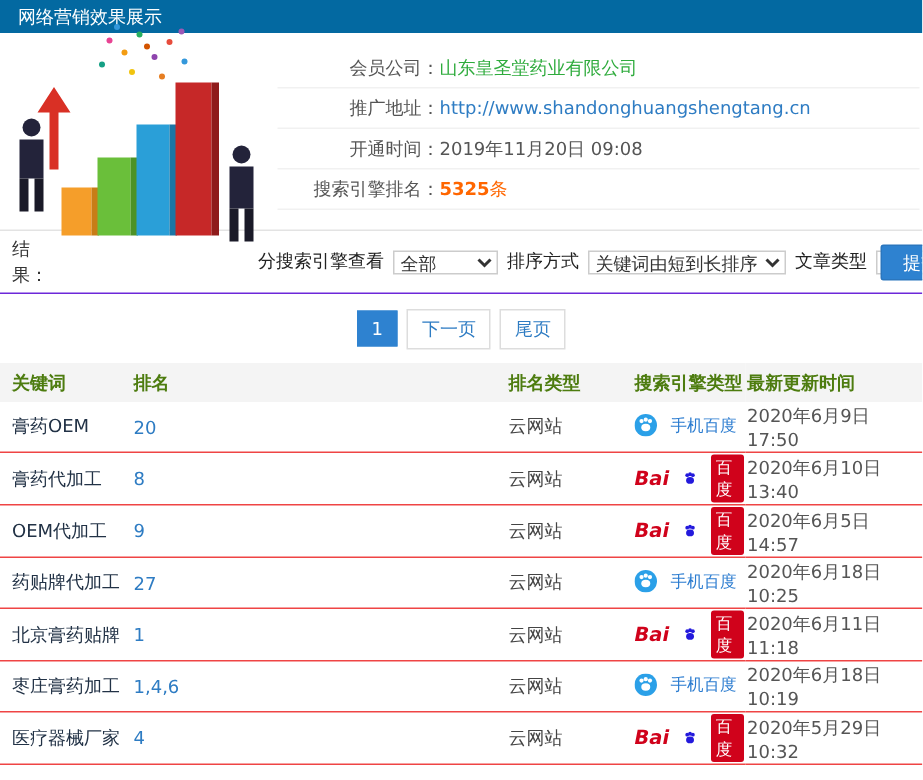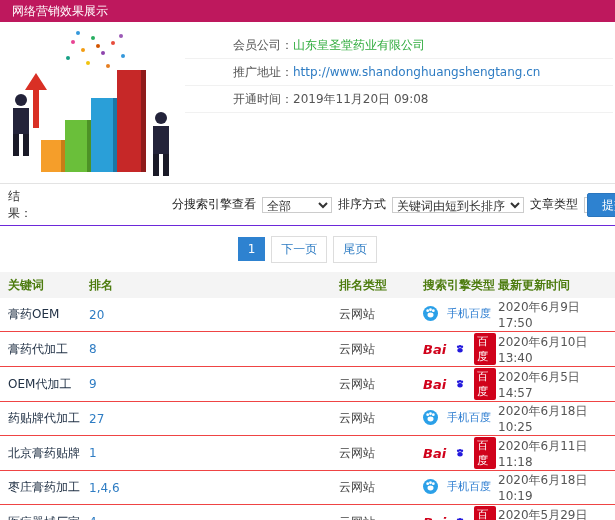--- a/index.html
+++ b/index.html
@@ -1,21 +1,21 @@
 <!DOCTYPE html>
 <html><head>
 <meta charset="utf-8">
 <style>
   * { box-sizing: border-box; }
   body { margin:0; font-family:"DejaVu Sans", sans-serif; font-size:12px; color:#333; background:#fff; }
   .page { width:615px; height:520px; overflow:hidden; position:relative; background:#fff; }
 
-  .header { height:22px; background:#be185d; color:#fff; line-height:22px; padding:0 12px; font-size:12px; }
-
-  .info-section { display:flex; height:162px; border-bottom:1px solid #e3e3e3; }
+  .header { height:22px; background:#0369a1; color:#fff; line-height:22px; padding:0 12px; font-size:12px; }
+
+  .info-section { display:flex; height:132px; border-bottom:1px solid #e3e3e3; }
   .graphic { flex:0 0 185px; display:flex; align-items:center; justify-content:center; }
   .info-list { flex:1; padding-top:10px; padding-right:2px; }
   .info-row { display:flex; align-items:center; height:27px; border-bottom:1px solid #f1f1f1; }
   .info-label { flex:0 0 108px; width:108px; text-align:right; color:#555; }
   .info-value { }
   .v-green { color:#2eab3c; text-decoration:none; }
   .v-blue { color:#2e7cc3; text-decoration:none; }
   .v-plain { color:#555; }
   .v-orange { color:#ff6600; font-weight:bold; }
   .v-orange-suffix { color:#ff6600; font-weight:normal; }
@@ -105,20 +105,25 @@
         <span class="info-label">会员公司：</span>
         <a class="info-value v-green" href="#">山东皇圣堂药业有限公司</a>
       </div>
       <div class="info-row">
         <span class="info-label">推广地址：</span>
         <a class="info-value v-blue" href="#">http://www.shandonghuangshengtang.cn</a>
       </div>
       <div class="info-row">
         <span class="info-label">开通时间：</span>
         <span class="info-value v-plain">2019年11月20日 09:08</span>
+      </div>
+      <div class="info-row">
+        <span class="info-label">搜索引擎排名：</span>
+        <span class="info-value v-orange">5325</span>
+        <span class="v-orange-suffix">条</span>
       </div>
     </div>
   </div>
 
   <div class="filter-bar">
     <span class="result-label">结果：</span>
     <div class="filter-controls">
       <span class="flabel">分搜索引擎查看</span>
       <select class="fselect sel-engine">
         <option selected="">全部</option>

